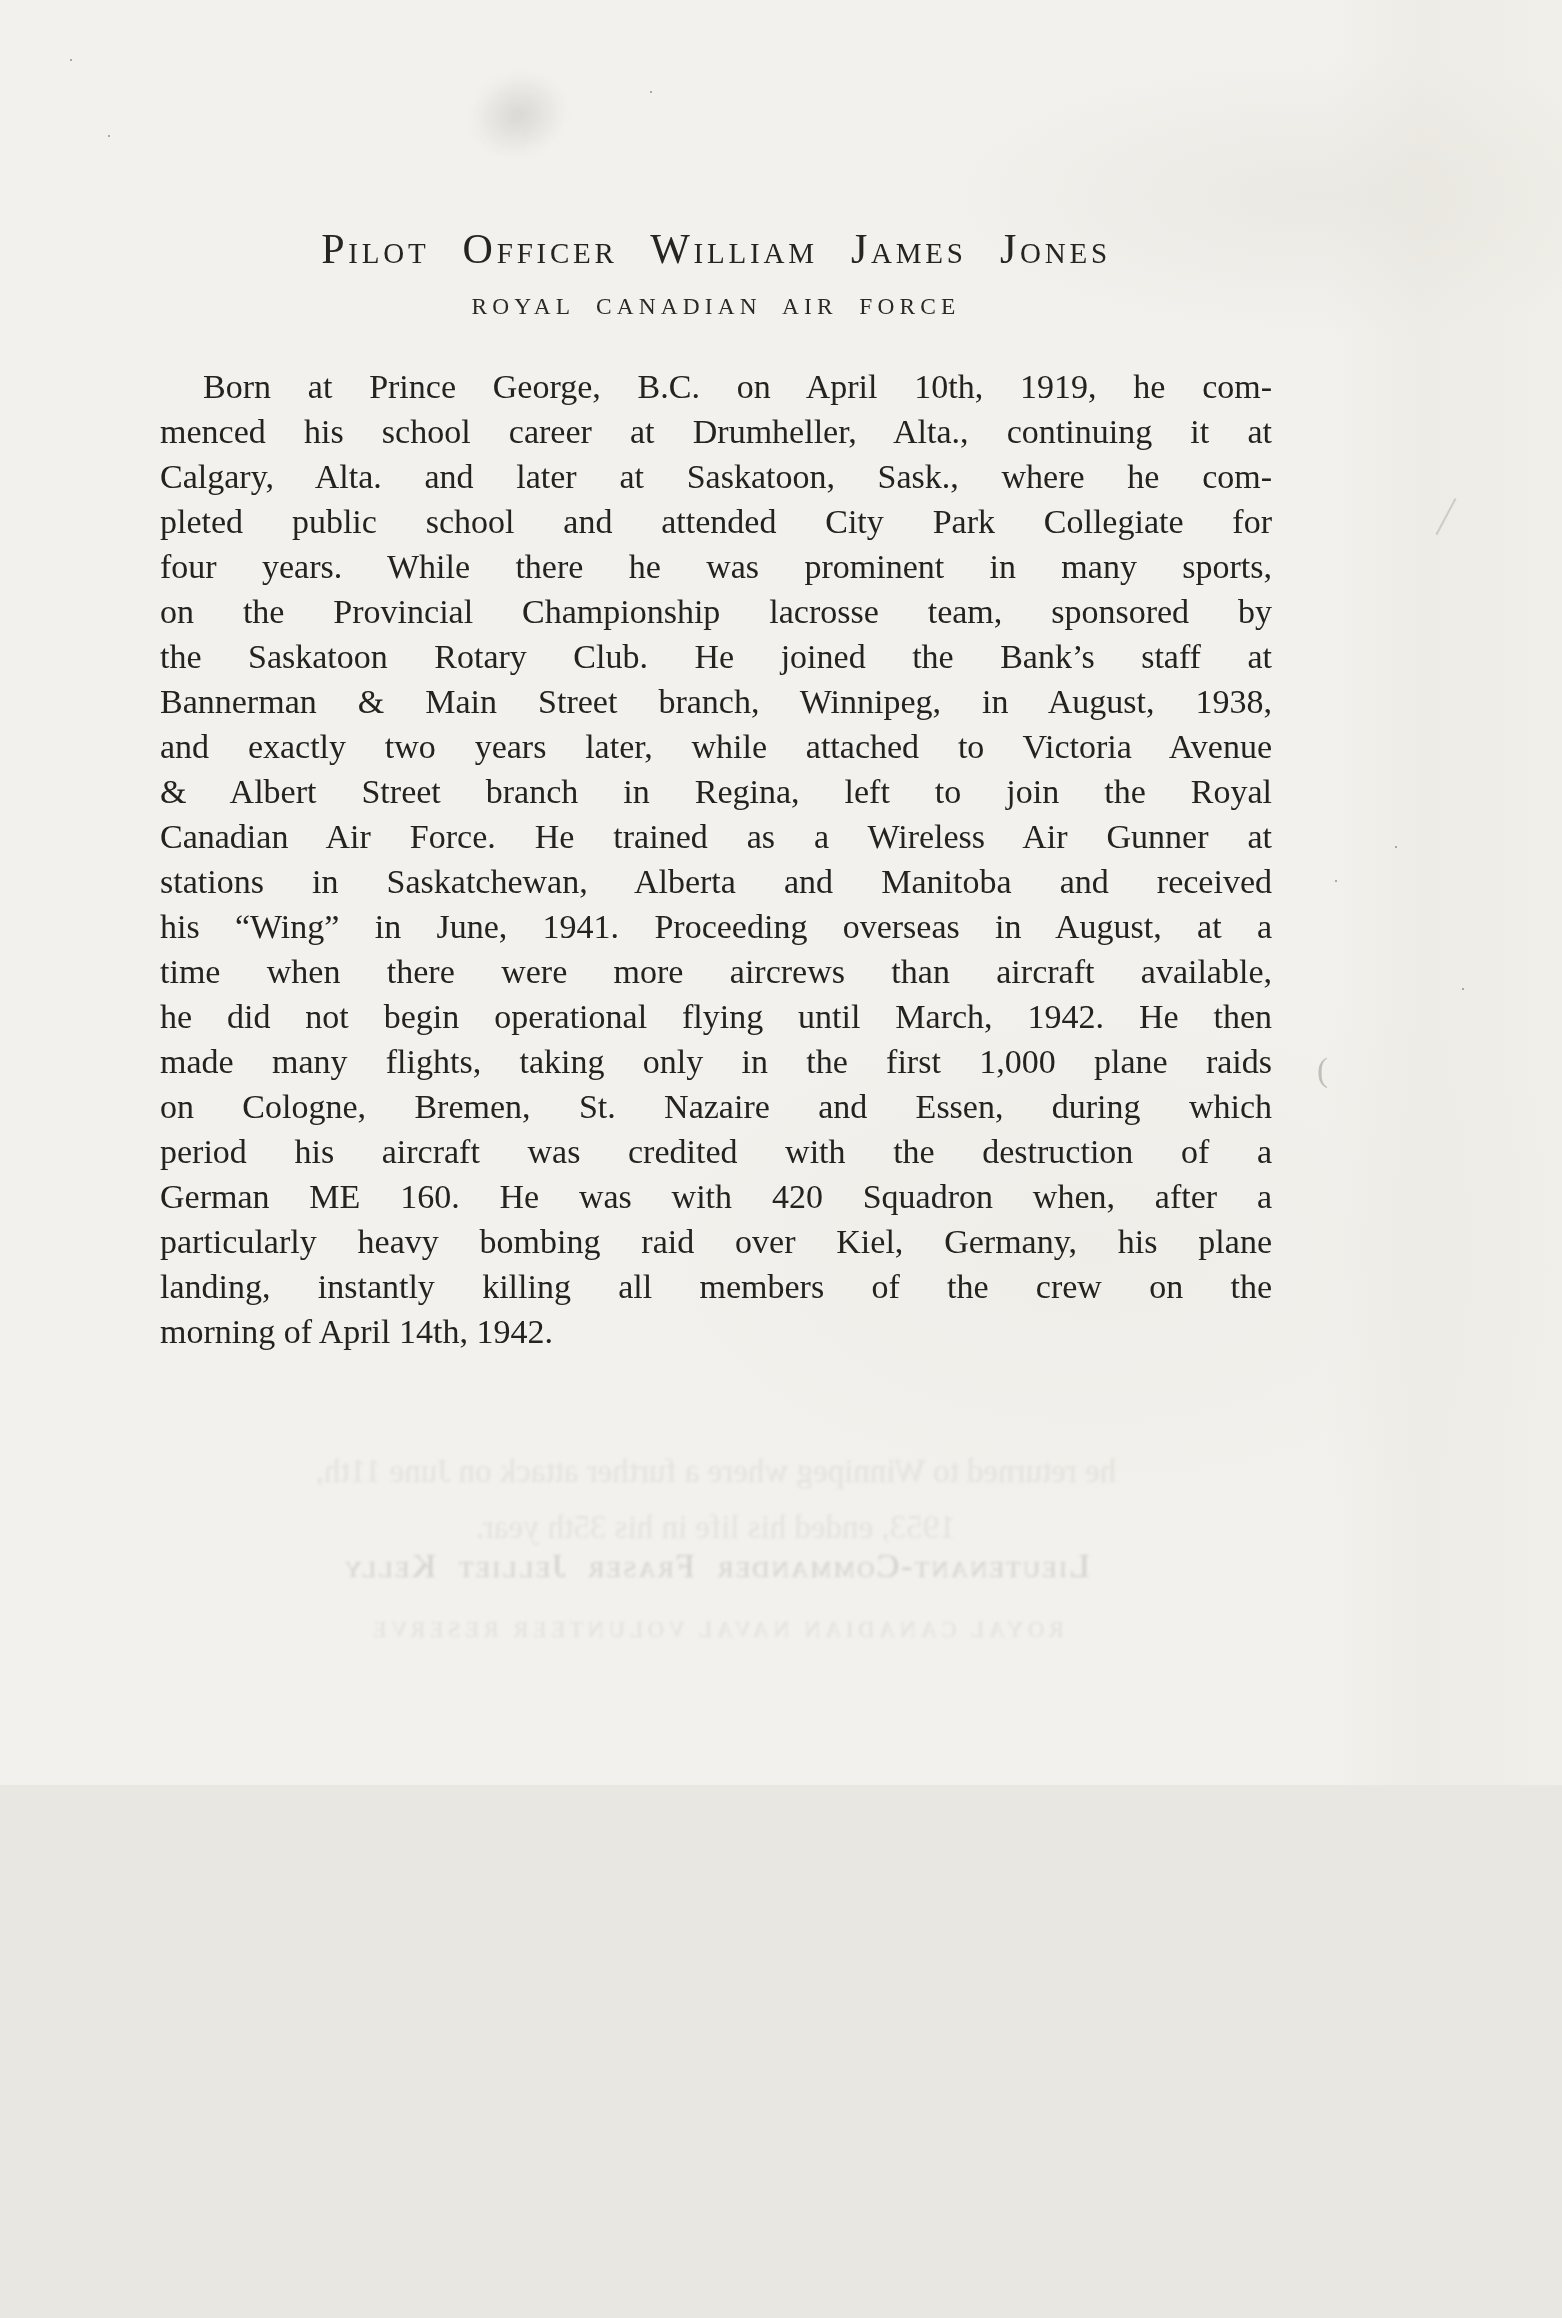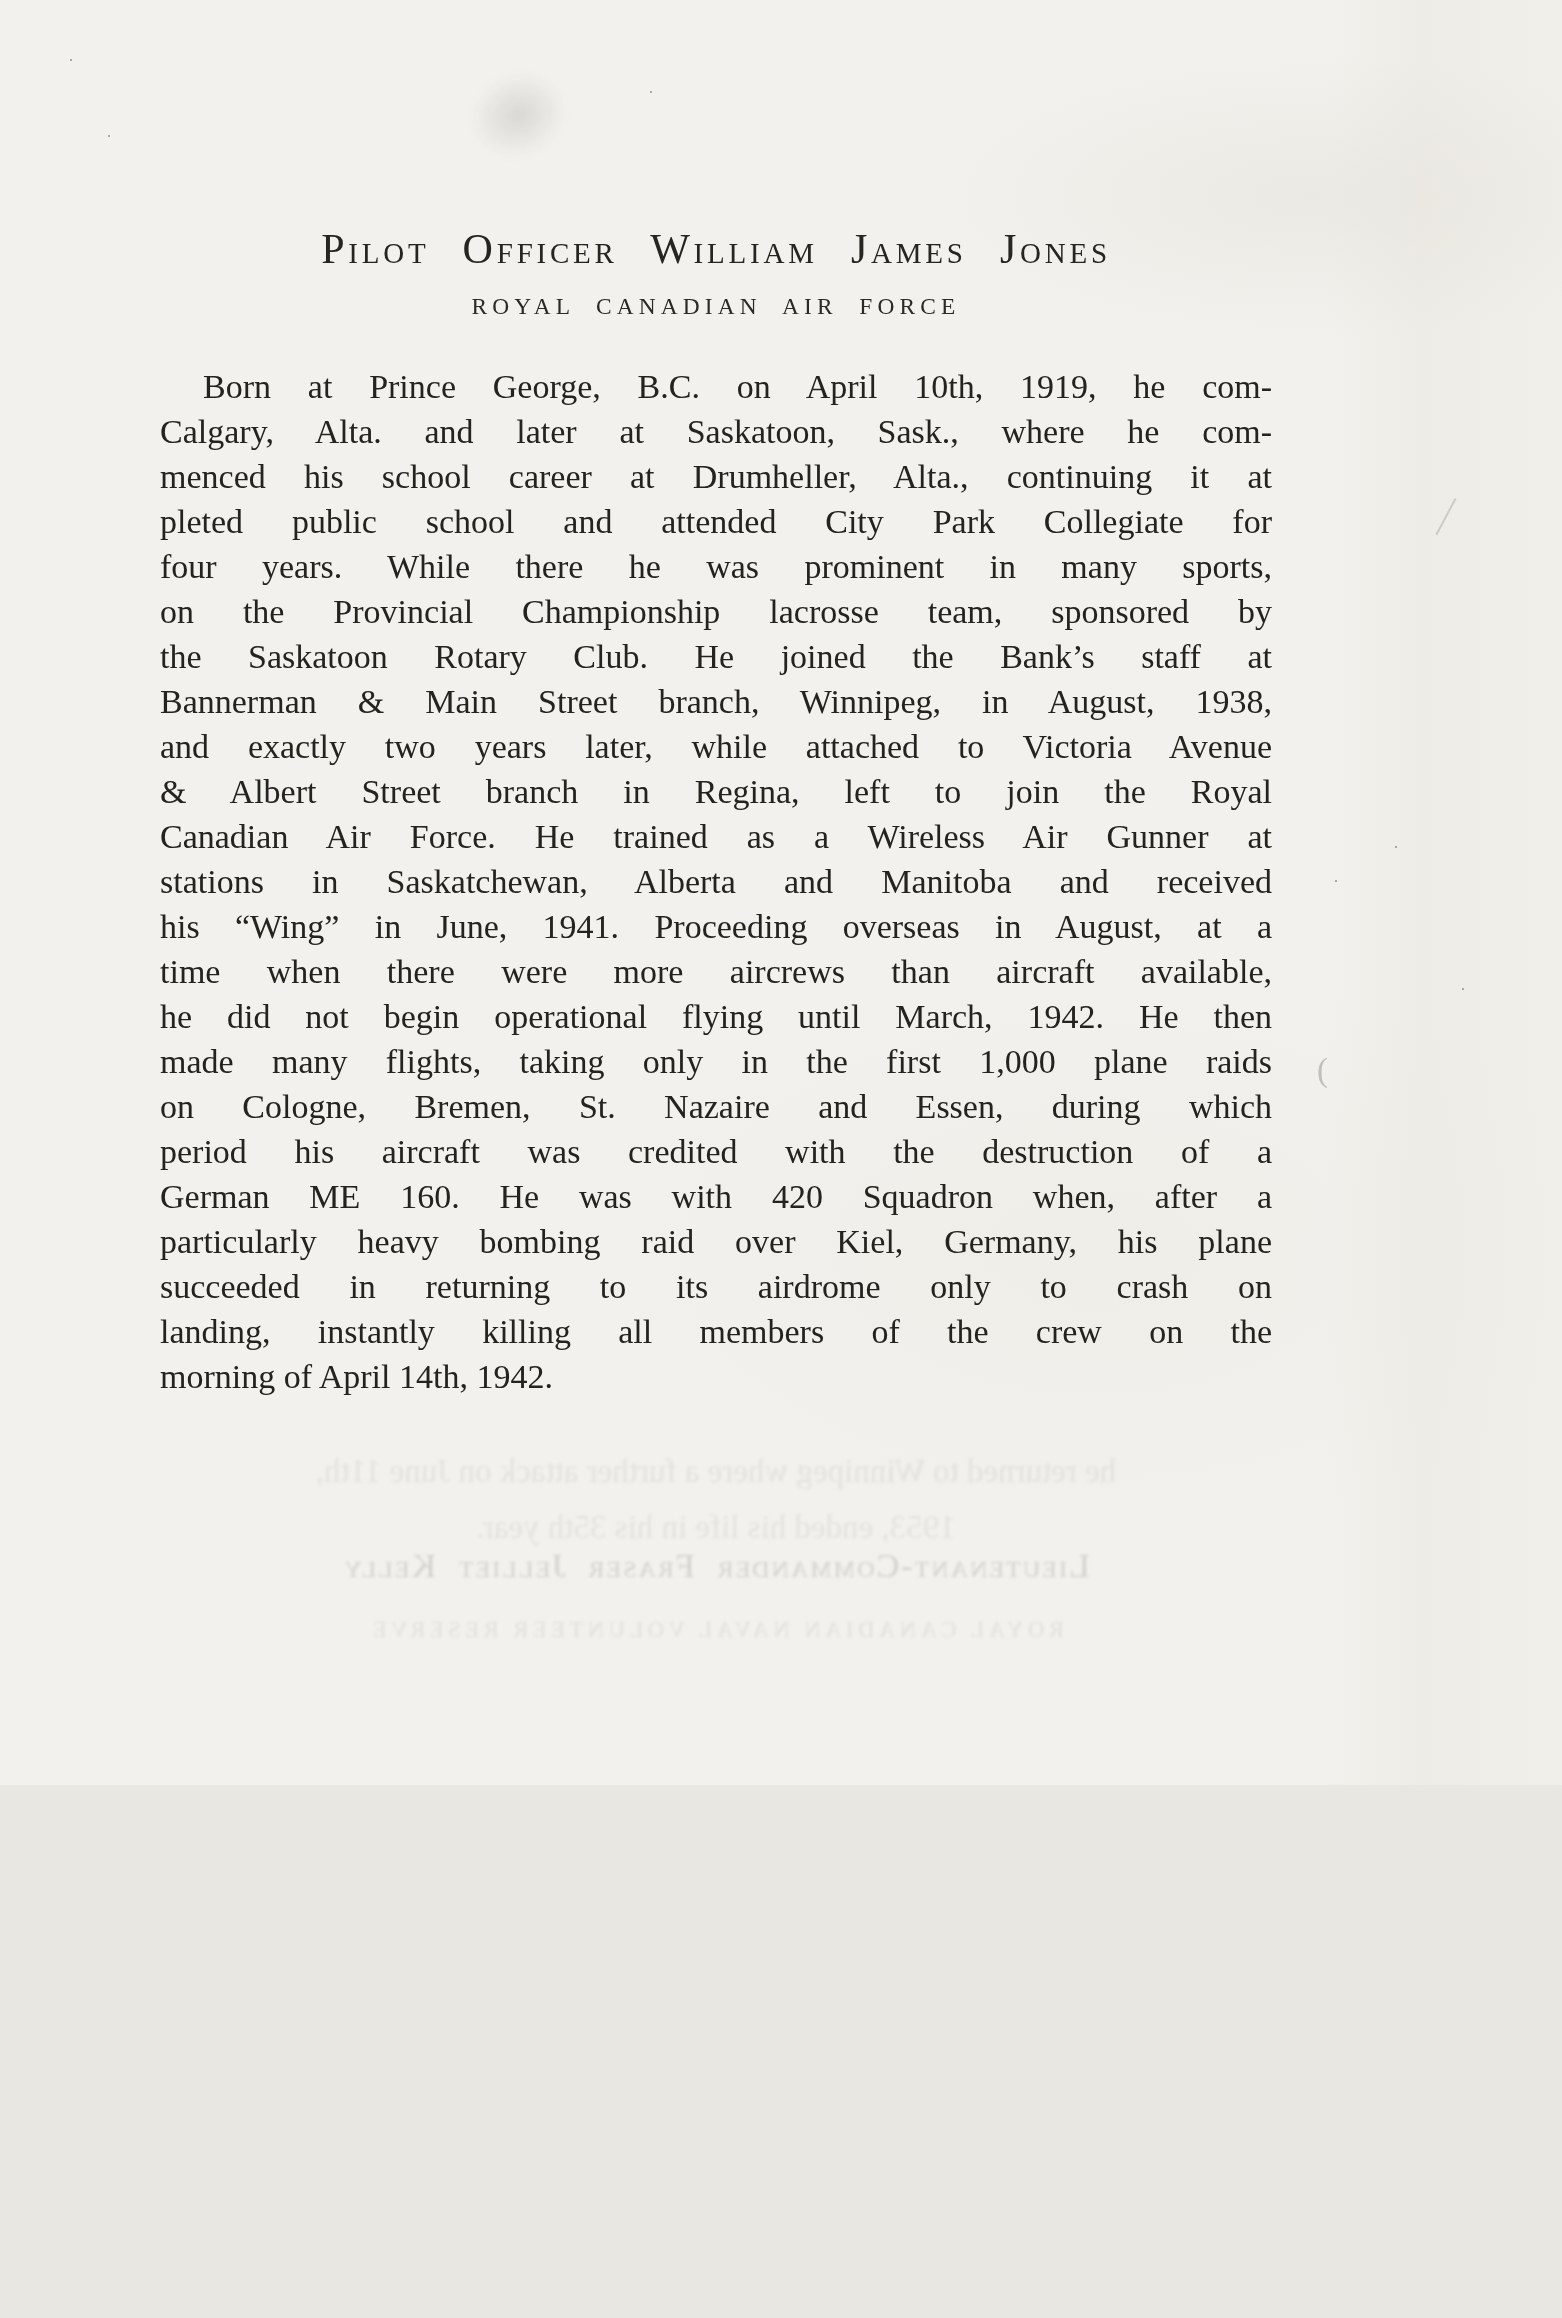--- a/index.html
+++ b/index.html
@@ -119,40 +119,39 @@
 <div class="page">
 
   <div class="smudge"></div>
 
   <div class="title">Pilot Officer William James Jones</div>
 
   <div class="subtitle">ROYAL CANADIAN AIR FORCE</div>
 
   <div class="body-text">
       <div class="body-line first">Born at Prince George, B.C. on April 10th, 1919, he com-</div>
+      <div class="body-line">menced his school career at Drumheller, Alta., continuing it at</div>
       <div class="body-line">Calgary, Alta. and later at Saskatoon, Sask., where he com-</div>
-      <div class="body-line">menced his school career at Drumheller, Alta., continuing it at</div>
       <div class="body-line">pleted public school and attended City Park Collegiate for</div>
       <div class="body-line">four years. While there he was prominent in many sports,</div>
       <div class="body-line">on the Provincial Championship lacrosse team, sponsored by</div>
       <div class="body-line">the Saskatoon Rotary Club. He joined the Bank’s staff at</div>
       <div class="body-line">Bannerman &amp; Main Street branch, Winnipeg, in August, 1938,</div>
       <div class="body-line">and exactly two years later, while attached to Victoria Avenue</div>
       <div class="body-line">&amp; Albert Street branch in Regina, left to join the Royal</div>
       <div class="body-line">Canadian Air Force. He trained as a Wireless Air Gunner at</div>
       <div class="body-line">stations in Saskatchewan, Alberta and Manitoba and received</div>
       <div class="body-line">his “Wing” in June, 1941. Proceeding overseas in August, at a</div>
       <div class="body-line">time when there were more aircrews than aircraft available,</div>
       <div class="body-line">he did not begin operational flying until March, 1942. He then</div>
       <div class="body-line">made many flights, taking only in the first 1,000 plane raids</div>
       <div class="body-line">on Cologne, Bremen, St. Nazaire and Essen, during which</div>
       <div class="body-line">period his aircraft was credited with the destruction of a</div>
       <div class="body-line">German ME 160. He was with 420 Squadron when, after a</div>
       <div class="body-line">particularly heavy bombing raid over Kiel, Germany, his plane</div>
-      <div class="body-line">succeeded in returning to its airdrome only to crash on</div>
       <div class="body-line">landing, instantly killing all members of the crew on the</div>
       <div class="body-line last">morning of April 14th, 1942.</div>
     </div>
 
   <div class="bleed bleed-1">he returned to Winnipeg where a further attack on June 11th,</div>
   <div class="bleed bleed-2">1953, ended his life in his 35th year.</div>
   <div class="bleed bleed-3">Lieutenant-Commander Fraser Jelliet Kelly</div>
   <div class="bleed bleed-4">ROYAL CANADIAN NAVAL VOLUNTEER RESERVE</div>
 
   <div class="paren-mark">(</div>

